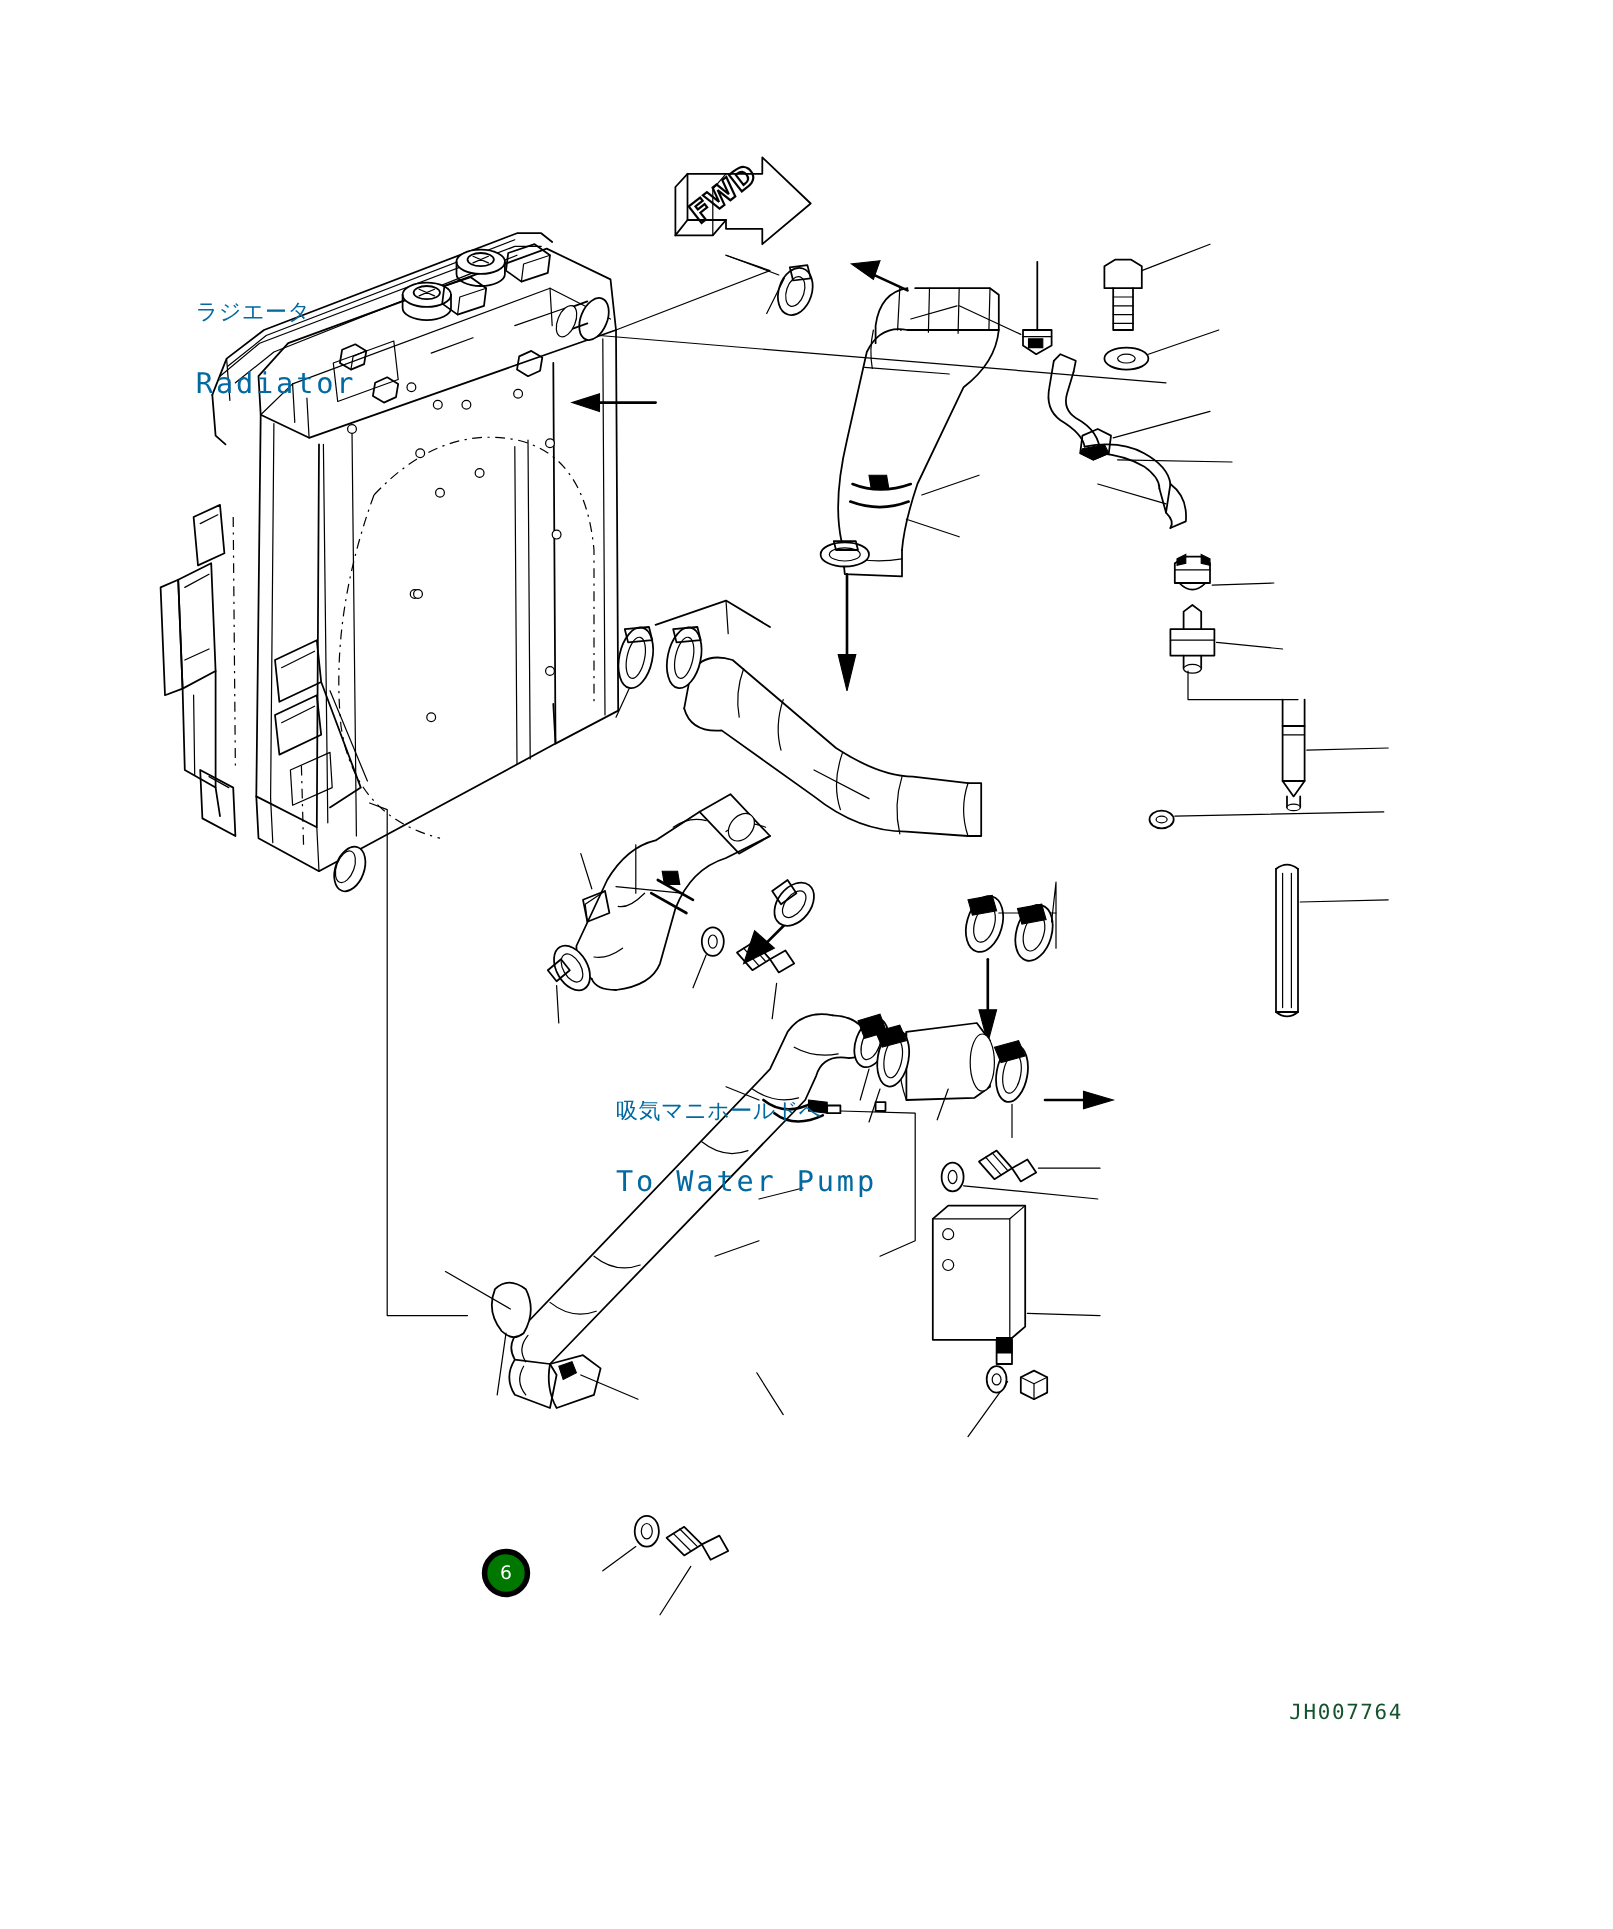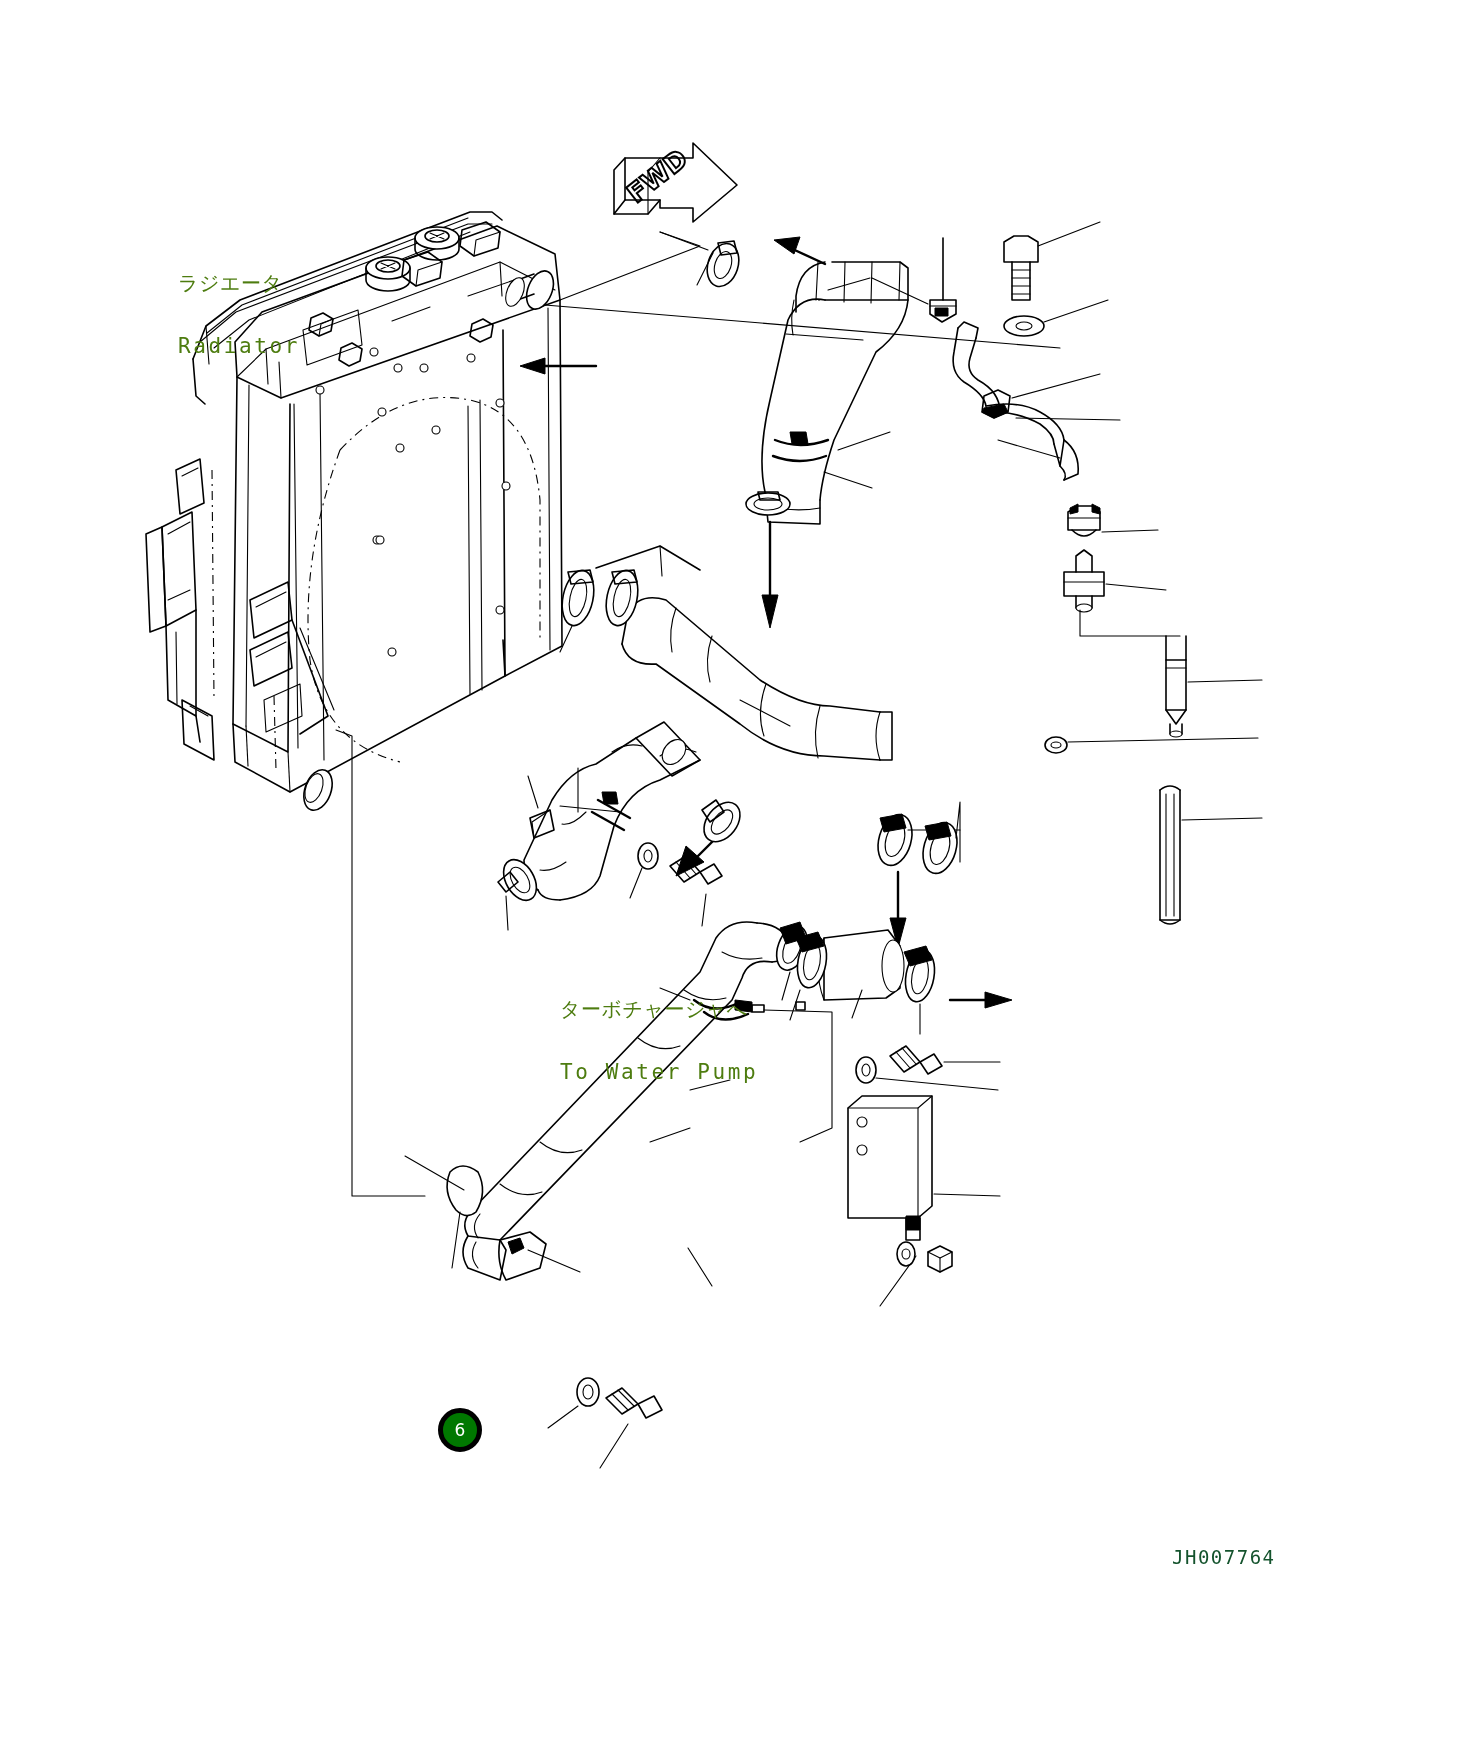--- a/index.html
+++ b/index.html
@@ -28,32 +28,32 @@
   .ln   { fill: none; stroke: #000; stroke-width: 1.6; stroke-linecap: round; stroke-linejoin: round; }
   .lnt  { fill: none; stroke: #000; stroke-width: 1.1; stroke-linecap: round; stroke-linejoin: round; }
   .lnh  { fill: none; stroke: #000; stroke-width: 2.4; stroke-linecap: round; stroke-linejoin: round; }
   .fillblk { fill: #000; stroke: #000; stroke-width: 1; }
   .wht  { fill: #ffffff; stroke: #000; stroke-width: 1.6; stroke-linejoin: round; stroke-linecap: round; }
   .whtt { fill: #ffffff; stroke: #000; stroke-width: 1.1; stroke-linejoin: round; stroke-linecap: round; }
   .dash { fill: none; stroke: #000; stroke-width: 1.1; stroke-dasharray: 9 5 2 5; }
 
   .label {
     position: absolute;
-    color: #4d7c0f;
+    color: #0369a1;
     white-space: pre;
     line-height: 1.22;
     font-family: "DejaVu Sans Mono", "Liberation Mono", monospace;
   }
   .jp {
     font-size: 20px;
     letter-spacing: 0.5px;
     font-family: "DejaVu Sans", "Liberation Sans", sans-serif;
   }
   .en {
-    font-size: 21px;
+    font-size: 26px;
     letter-spacing: 2.6px;
   }
   .callout-badge {
     position: absolute;
     width: 44px; height: 44px;
     border-radius: 50%;
     background: #007800;
     border: 5px solid #000;
     box-sizing: border-box;
     color: #ffffff;
@@ -574,21 +574,21 @@
 
   </svg>
 
   <div class="label" style="left:178px; top:232px;">
     <div class="jp">ラジエータ</div>
     <div class="en">Radiator</div>
   </div>
 
 
   <div class="label" style="left:560px; top:958px;">
-    <div class="jp">ターボチャージャへ</div>
+    <div class="jp">吸気マニホールドへ</div>
     <div class="en">To Water Pump</div>
   </div>
 
 
 
   <div class="callout-badge" style="left:438px; top:1408px;">
     <span>6</span>
   </div>
 
   <div class="drawing-no" style="left:1172px; top:1546px;">JH007764</div>

